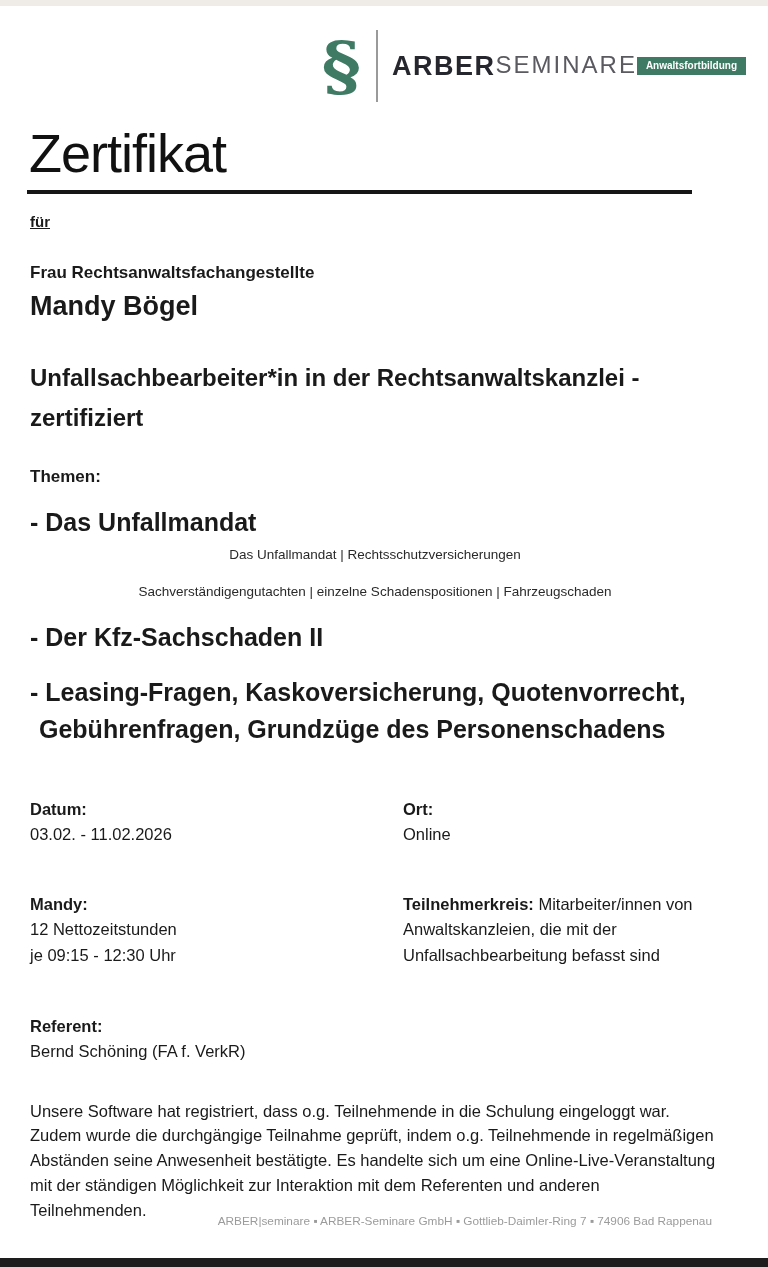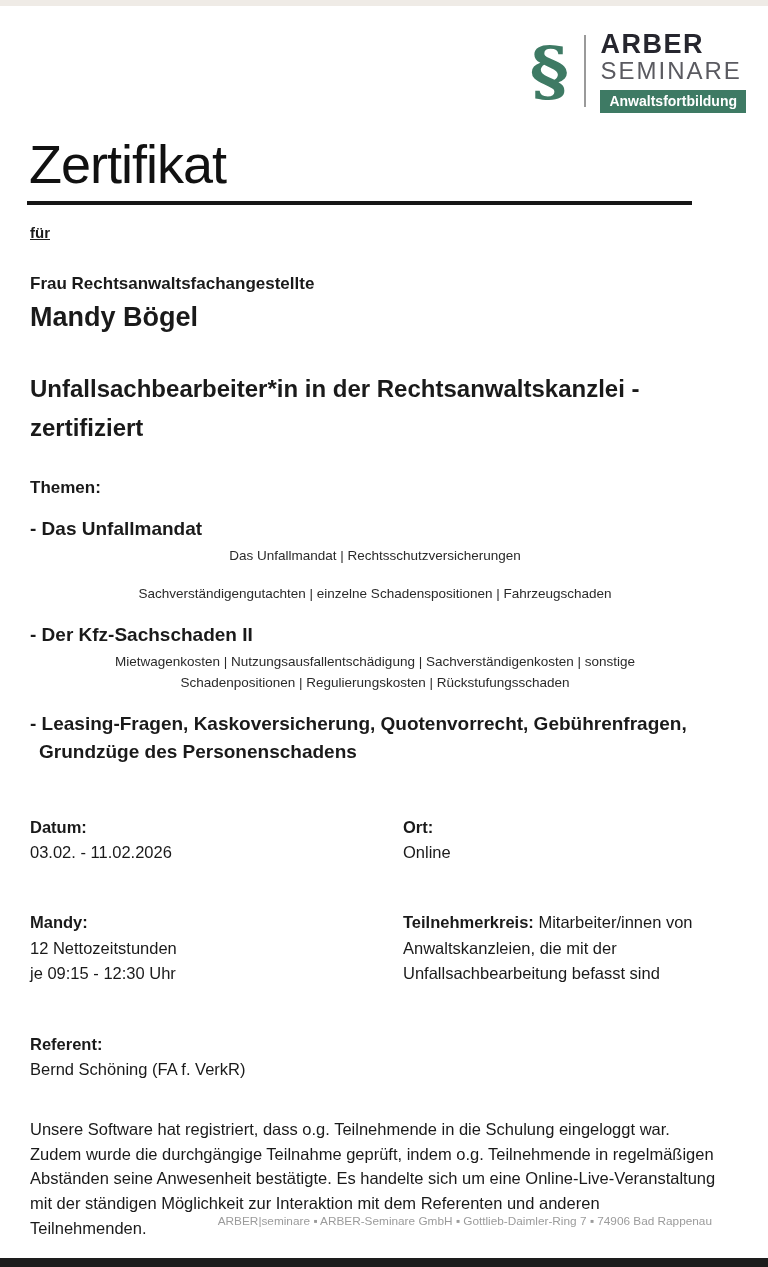--- a/index.html
+++ b/index.html
@@ -41,40 +41,40 @@
     font-weight: bold;
     color: #3e7a64;
     transform: scaleX(1.15);
     padding: 0 4px;
   }
   .logo-divider {
     width: 2px;
     height: 72px;
     background: #9a9a9a;
   }
-  .logo-text { display: flex; flex-direction: column; }
+  .logo-text { display: flex; flex-direction: row; }
   .logo-brand-top {
     font-size: 27px;
     font-weight: bold;
     letter-spacing: 1.5px;
     color: #26262e;
     line-height: 1.05;
   }
   .logo-brand-bottom {
     font-size: 24px;
     letter-spacing: 2px;
     color: #5a5a60;
     line-height: 1.1;
   }
   .logo-badge {
     margin-top: 5px;
     align-self: flex-start;
     background: #3e7a64;
     color: #ffffff;
-    font-size: 14px;
+    font-size: 10px;
     font-weight: bold;
     padding: 3px 9px 4px 9px;
   }
   
   .title {
     margin: 24px 0 0 29px;
     font-size: 54px;
     font-weight: normal;
     letter-spacing: -1px;
     color: #111;
@@ -110,21 +110,21 @@
     line-height: 1.65;
   }
   
   .topics-heading {
     margin: 30px 0 0 30px;
     font-size: 17px;
     font-weight: bold;
   }
   .topic { margin: 17px 0 0 30px; }
   .topic-title {
-    font-size: 19px;
+    font-size: 25px;
     font-weight: bold;
     width: 680px;
     padding-left: 9px;
     text-indent: -9px;
     line-height: 1.5;
   }
   .topic-details {
     margin: 3px 0 0 30px;
     width: 630px;
     font-size: 13.5px;
@@ -195,21 +195,20 @@
 
 <div class="topic">
   <div class="topic-title">- Das Unfallmandat</div>
   <div class="topic-details">Das Unfallmandat | Rechtsschutzversicherungen</div>
 </div>
 <div class="topic">
   <div class="topic-details">Sachverständigengutachten | einzelne Schadenspositionen | Fahrzeugschaden</div>
 </div>
 <div class="topic">
   <div class="topic-title">- Der Kfz-Sachschaden II</div>
-  <div class="topic-details">Mietwagenkosten | Nutzungsausfallentschädigung | Sachverständigenkosten | sonstige Schadenpositionen | Regulierungskosten | Rückstufungsschaden</div>
 </div>
 <div class="topic">
   <div class="topic-title">- Leasing-Fragen, Kaskoversicherung, Quotenvorrecht, Gebührenfragen, Grundzüge des Personenschadens</div>
 </div>
 
 <div class="details-grid">
   <div>
     <b>Datum:</b><br>
     <span>03.02. - 11.02.2026</span>
   </div>

